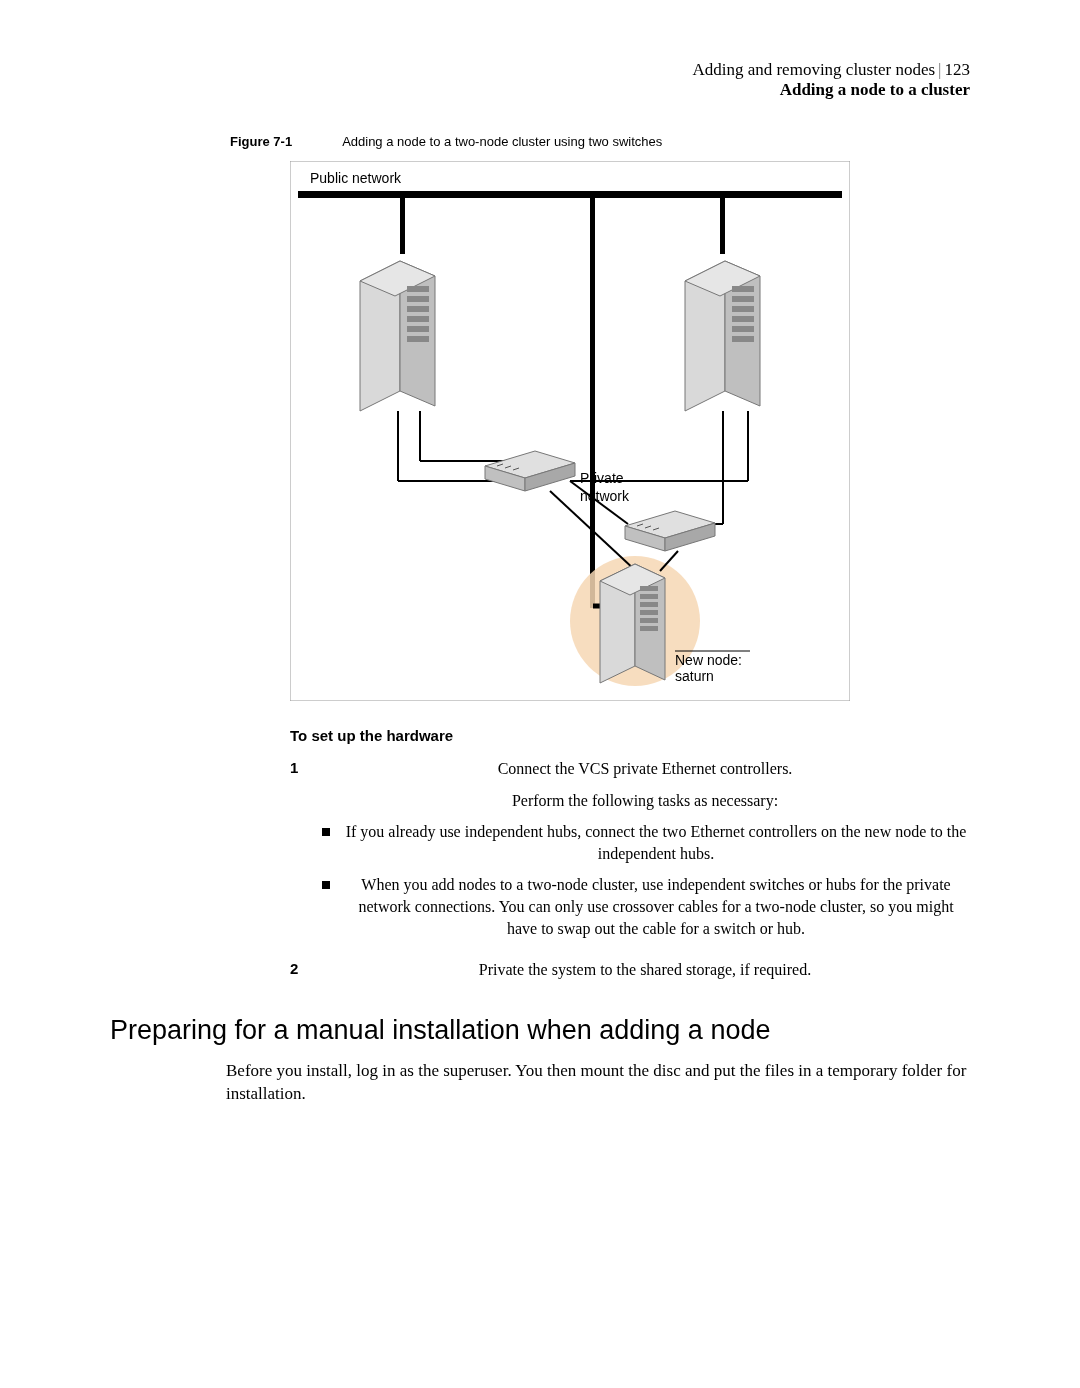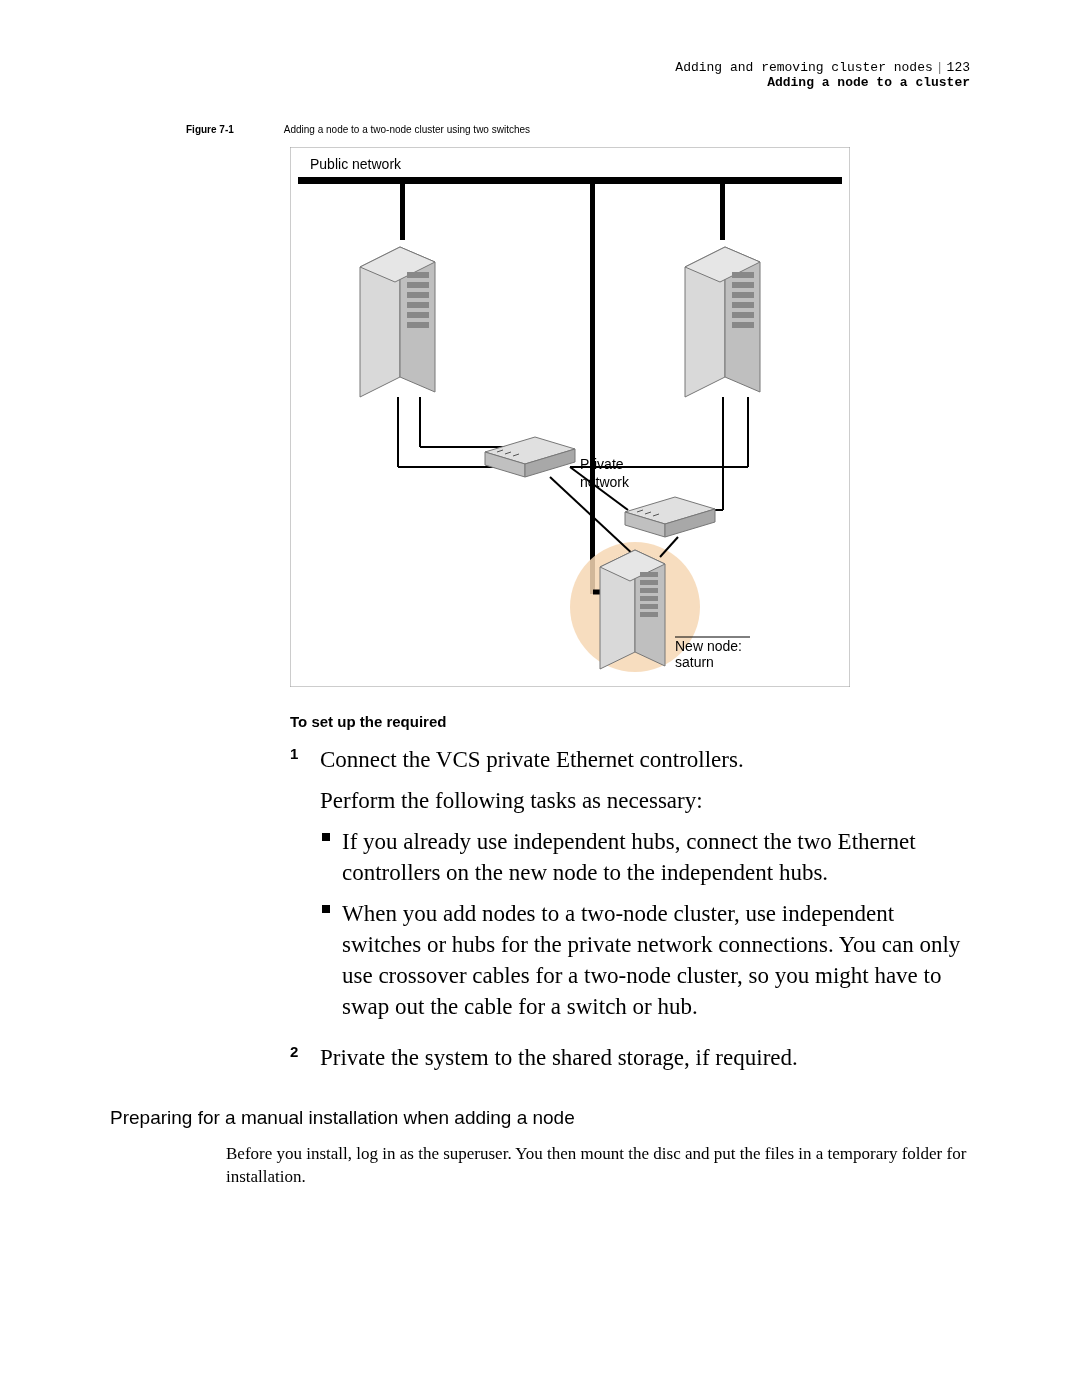--- a/index.html
+++ b/index.html
@@ -10,36 +10,36 @@
     color: #000;
     width: 1080px;
   }
   .page {
     padding: 60px 110px 80px 110px;
     box-sizing: border-box;
     width: 100%;
   }
   .header-block {
     text-align: right;
-    font-family: Liberation Mono, monospace;
-    font-size: 13px;
+    font-family: Liberation Serif, serif;
+    font-size: 17px;
     margin-bottom: 34px;
   }
   .header-sep {
     color: #777;
     padding: 0 3px;
   }
   .header-line2 {
     font-weight: 700;
   }
   .figure-caption {
-    margin-left: 76px;
+    margin-left: 120px;
     margin-bottom: 12px;
     font-family: 'Helvetica Neue', Helvetica, Arial, sans-serif;
-    font-size: 10px;
+    font-size: 13px;
   }
   .figure-caption strong {
     font-weight: 700;
     padding-right: 50px;
   }
   .figure-svg {
     display: block;
     margin-left: 180px;
     margin-bottom: 26px;
   }
@@ -61,22 +61,23 @@
   .ol-num {
     width: 30px;
     flex-shrink: 0;
     font-family: 'Helvetica Neue', Helvetica, Arial, sans-serif;
     font-weight: 700;
     font-size: 15px;
     padding-top: 1px;
   }
   .ol-body {
     flex: 1;
-    font-size: 23px;
+    font-size: 16px;
     line-height: 1.35;
+    text-align: center;
   }
   .ol-body p {
     margin: 0 0 10px 0;
   }
   .ul {
     margin: 0 0 10px 0;
     padding-left: 22px;
   }
   .ul-item {
     position: relative;
@@ -91,21 +92,21 @@
     top: 7px;
     width: 8px;
     height: 8px;
     background: #000;
   }
   .link {
     color: #1560bd;
   }
   .h2 {
     font-family: 'Helvetica Neue', Helvetica, Arial, sans-serif;
-    font-size: 19px;
+    font-size: 27px;
     font-weight: 400;
     margin: 24px 0 14px 0;
   }
   .body-after {
     margin-left: 116px;
     font-size: 17px;
     line-height: 1.35;
   }
   .body-after p { margin: 0 0 10px 0; }
 </style>
@@ -213,21 +214,21 @@
       <rect x="40" y="54" width="18" height="5" fill="#888"></rect>
       <rect x="40" y="62" width="18" height="5" fill="#888"></rect>
       <rect x="40" y="70" width="18" height="5" fill="#888"></rect>
     </g>
 
     <line x1="385" y1="490" x2="460" y2="490" stroke="#000" stroke-width="1"></line>
     <text x="385" y="504" font-family="Helvetica,Arial,sans-serif" font-size="14">New node:</text>
     <text x="385" y="520" font-family="Helvetica,Arial,sans-serif" font-size="14">saturn</text>
   </svg>
 
-  <div class="h3">To set up the required</div>
+  <div class="h3">To set up the hardware</div>
 
   <div class="ol">
     <div class="ol-item">
       <div class="ol-num">1</div>
       <div class="ol-body">
         <p>Connect the VCS private Ethernet controllers.</p>
         <p>Perform the following tasks as necessary:</p>
         <div class="ul">
           <div class="ul-item">If you already use independent hubs, connect the two Ethernet controllers on the new node to the independent hubs.</div>
           <div class="ul-item">When you add nodes to a two-node cluster, use independent switches or hubs for the private network connections. You can only use crossover cables for a two-node cluster, so you might have to swap out the cable for a switch or hub.</div>

